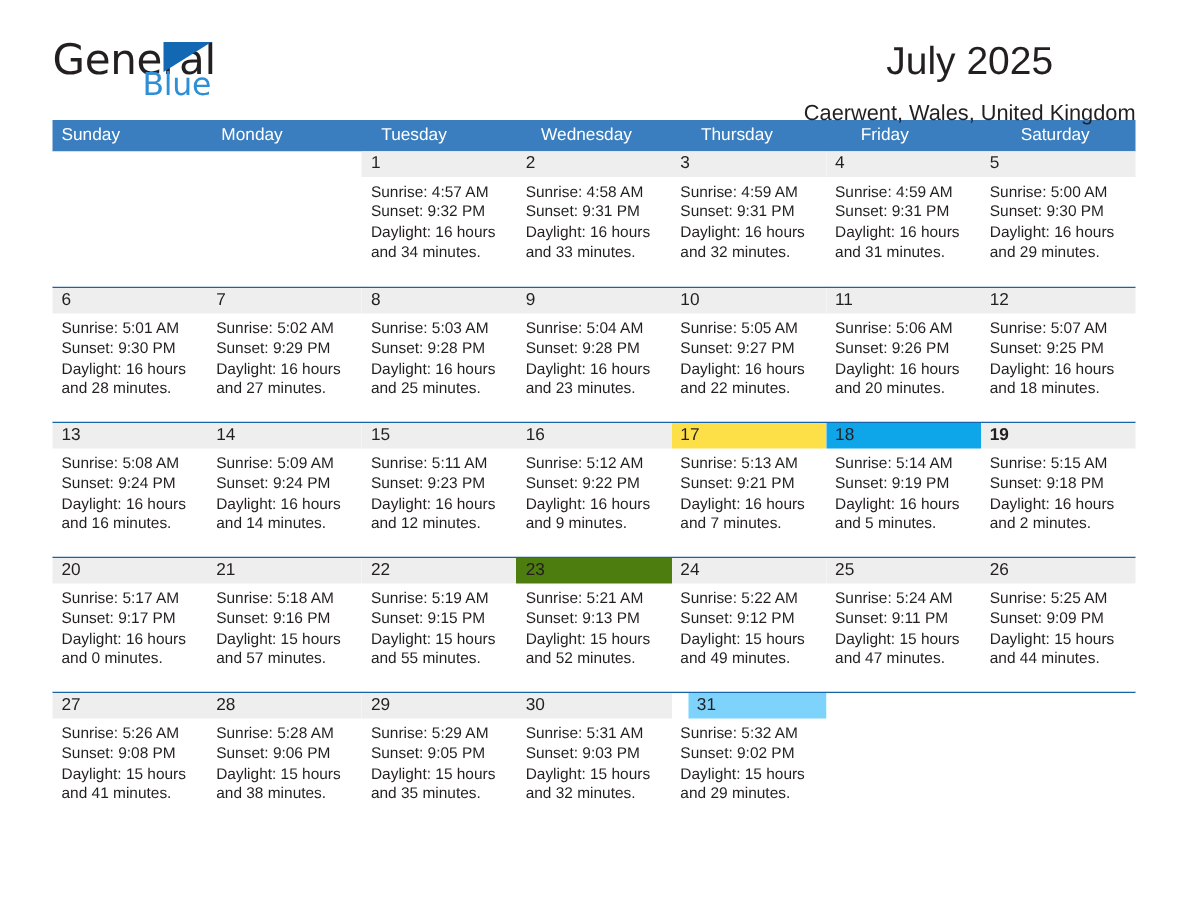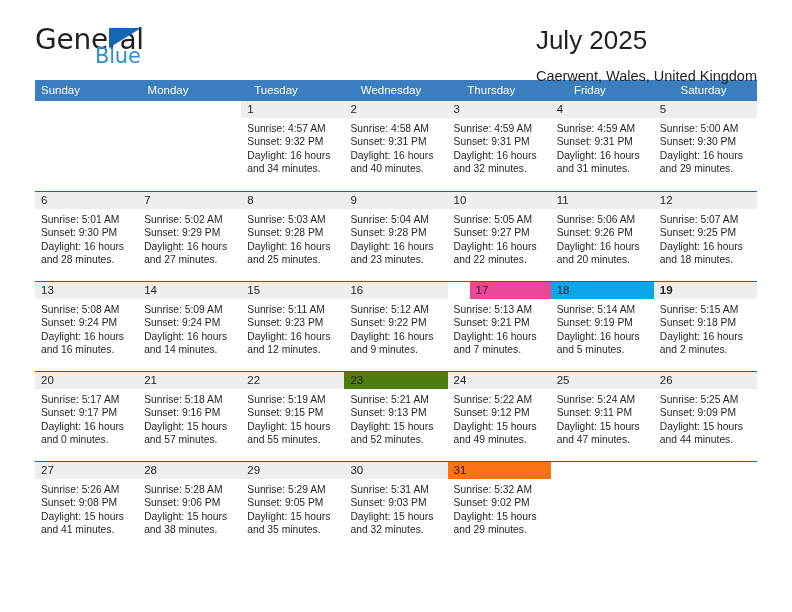--- a/index.html
+++ b/index.html
@@ -60,21 +60,21 @@
   .logo-blue {
     position: absolute;
     left: 60px;
     top: 20px;
     font-size: 21px;
     letter-spacing: -0.2px;
     color: #2e8fd6;
     font-family: "DejaVu Sans", sans-serif;
   }
   .title-block {
-    text-align: left;
+    text-align: center;
     padding-top: 0px;
   }
   .cal-title {
     font-size: 26px;
     color: #231f20;
     line-height: 1.1;
     font-weight: normal;
     margin: 0;
   }
   .cal-subtitle {
@@ -213,21 +213,21 @@
         </div>
       </div>
       <div class="day-cell filled">
         <div class="daynum-strip" style="background: rgb(238, 238, 238);">
             <span class="daynum">2</span>
           </div>
         <div class="day-info">
           <div>Sunrise: 4:58 AM</div>
           <div>Sunset: 9:31 PM</div>
           <div class="daylight">Daylight: 16 hours</div>
-          <div class="daylight">and 40 minutes.</div>
+          <div class="daylight">and 33 minutes.</div>
         </div>
       </div>
       <div class="day-cell filled">
         <div class="daynum-strip" style="background: rgb(238, 238, 238);">
             <span class="daynum">3</span>
           </div>
         <div class="day-info">
           <div>Sunrise: 4:59 AM</div>
           <div>Sunset: 9:31 PM</div>
           <div class="daylight">Daylight: 16 hours</div>
@@ -377,21 +377,21 @@
             <span class="daynum">16</span>
           </div>
         <div class="day-info">
           <div>Sunrise: 5:12 AM</div>
           <div>Sunset: 9:22 PM</div>
           <div class="daylight">Daylight: 16 hours</div>
           <div class="daylight">and 9 minutes.</div>
         </div>
       </div>
       <div class="day-cell filled">
-        <div class="daynum-strip" style="background: #ec4899; margin-left: 22px;">
+        <div class="daynum-strip" style="background: #fde047;">
             <span class="daynum">17</span>
           </div>
         <div class="day-info">
           <div>Sunrise: 5:13 AM</div>
           <div>Sunset: 9:21 PM</div>
           <div class="daylight">Daylight: 16 hours</div>
           <div class="daylight">and 7 minutes.</div>
         </div>
       </div>
       <div class="day-cell filled">
@@ -537,21 +537,21 @@
             <span class="daynum">30</span>
           </div>
         <div class="day-info">
           <div>Sunrise: 5:31 AM</div>
           <div>Sunset: 9:03 PM</div>
           <div class="daylight">Daylight: 15 hours</div>
           <div class="daylight">and 32 minutes.</div>
         </div>
       </div>
       <div class="day-cell filled">
-        <div class="daynum-strip" style="background: #f97316;">
+        <div class="daynum-strip" style="background: #7dd3fc; margin-left: 11px;">
             <span class="daynum">31</span>
           </div>
         <div class="day-info">
           <div>Sunrise: 5:32 AM</div>
           <div>Sunset: 9:02 PM</div>
           <div class="daylight">Daylight: 15 hours</div>
           <div class="daylight">and 29 minutes.</div>
         </div>
       </div>
       <div class="day-cell">

